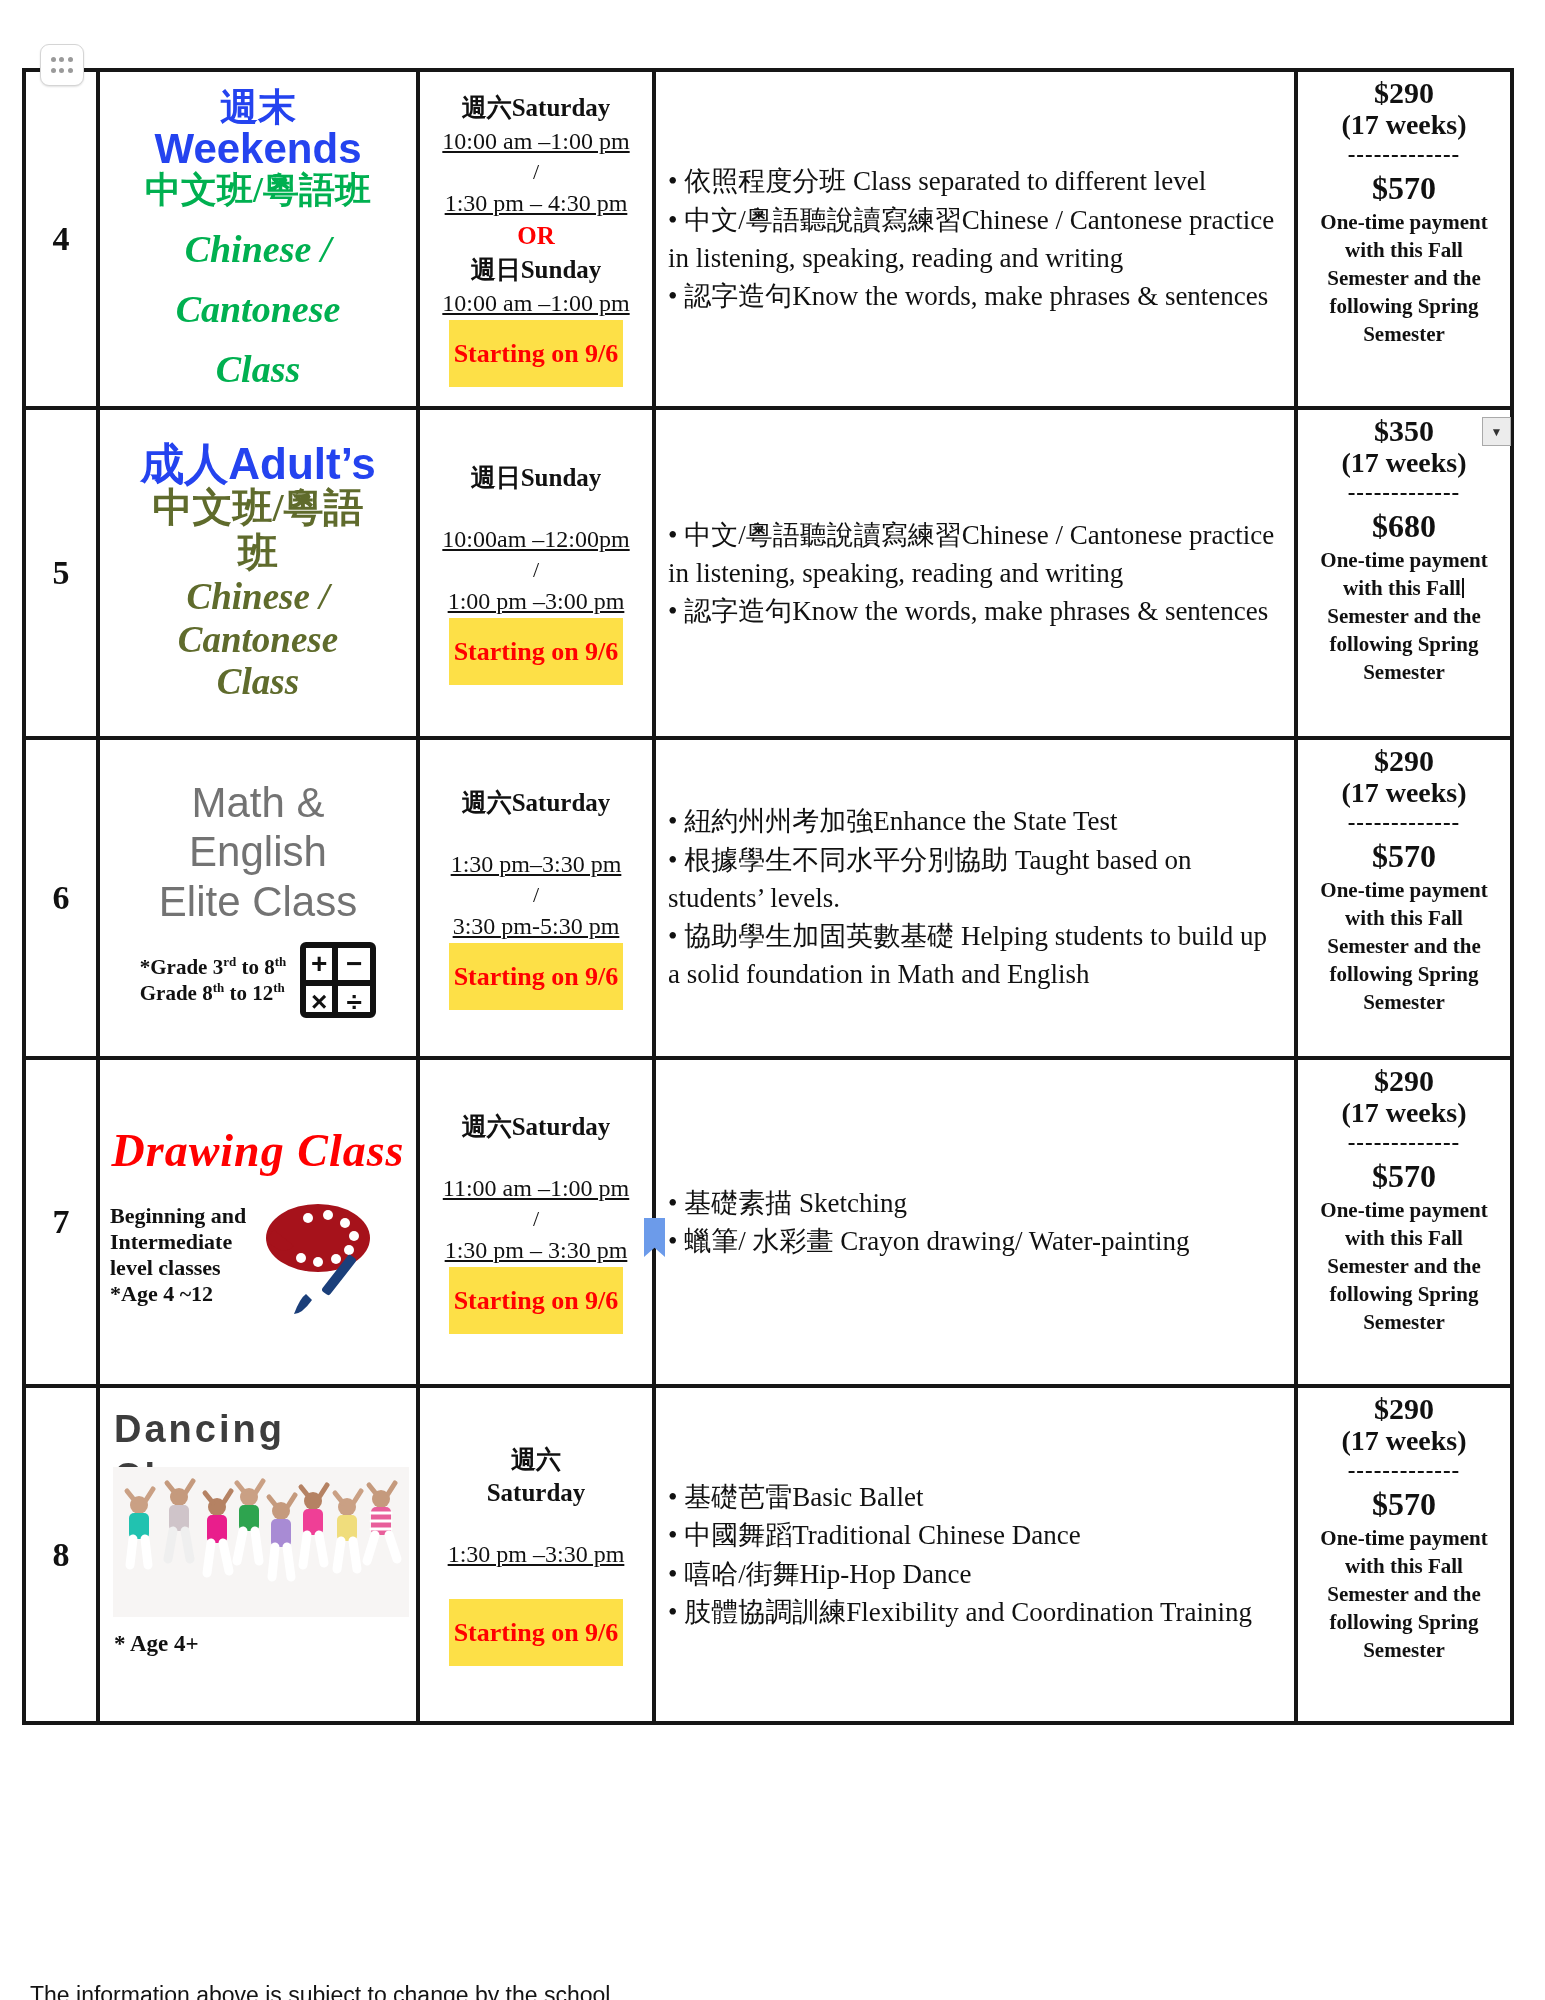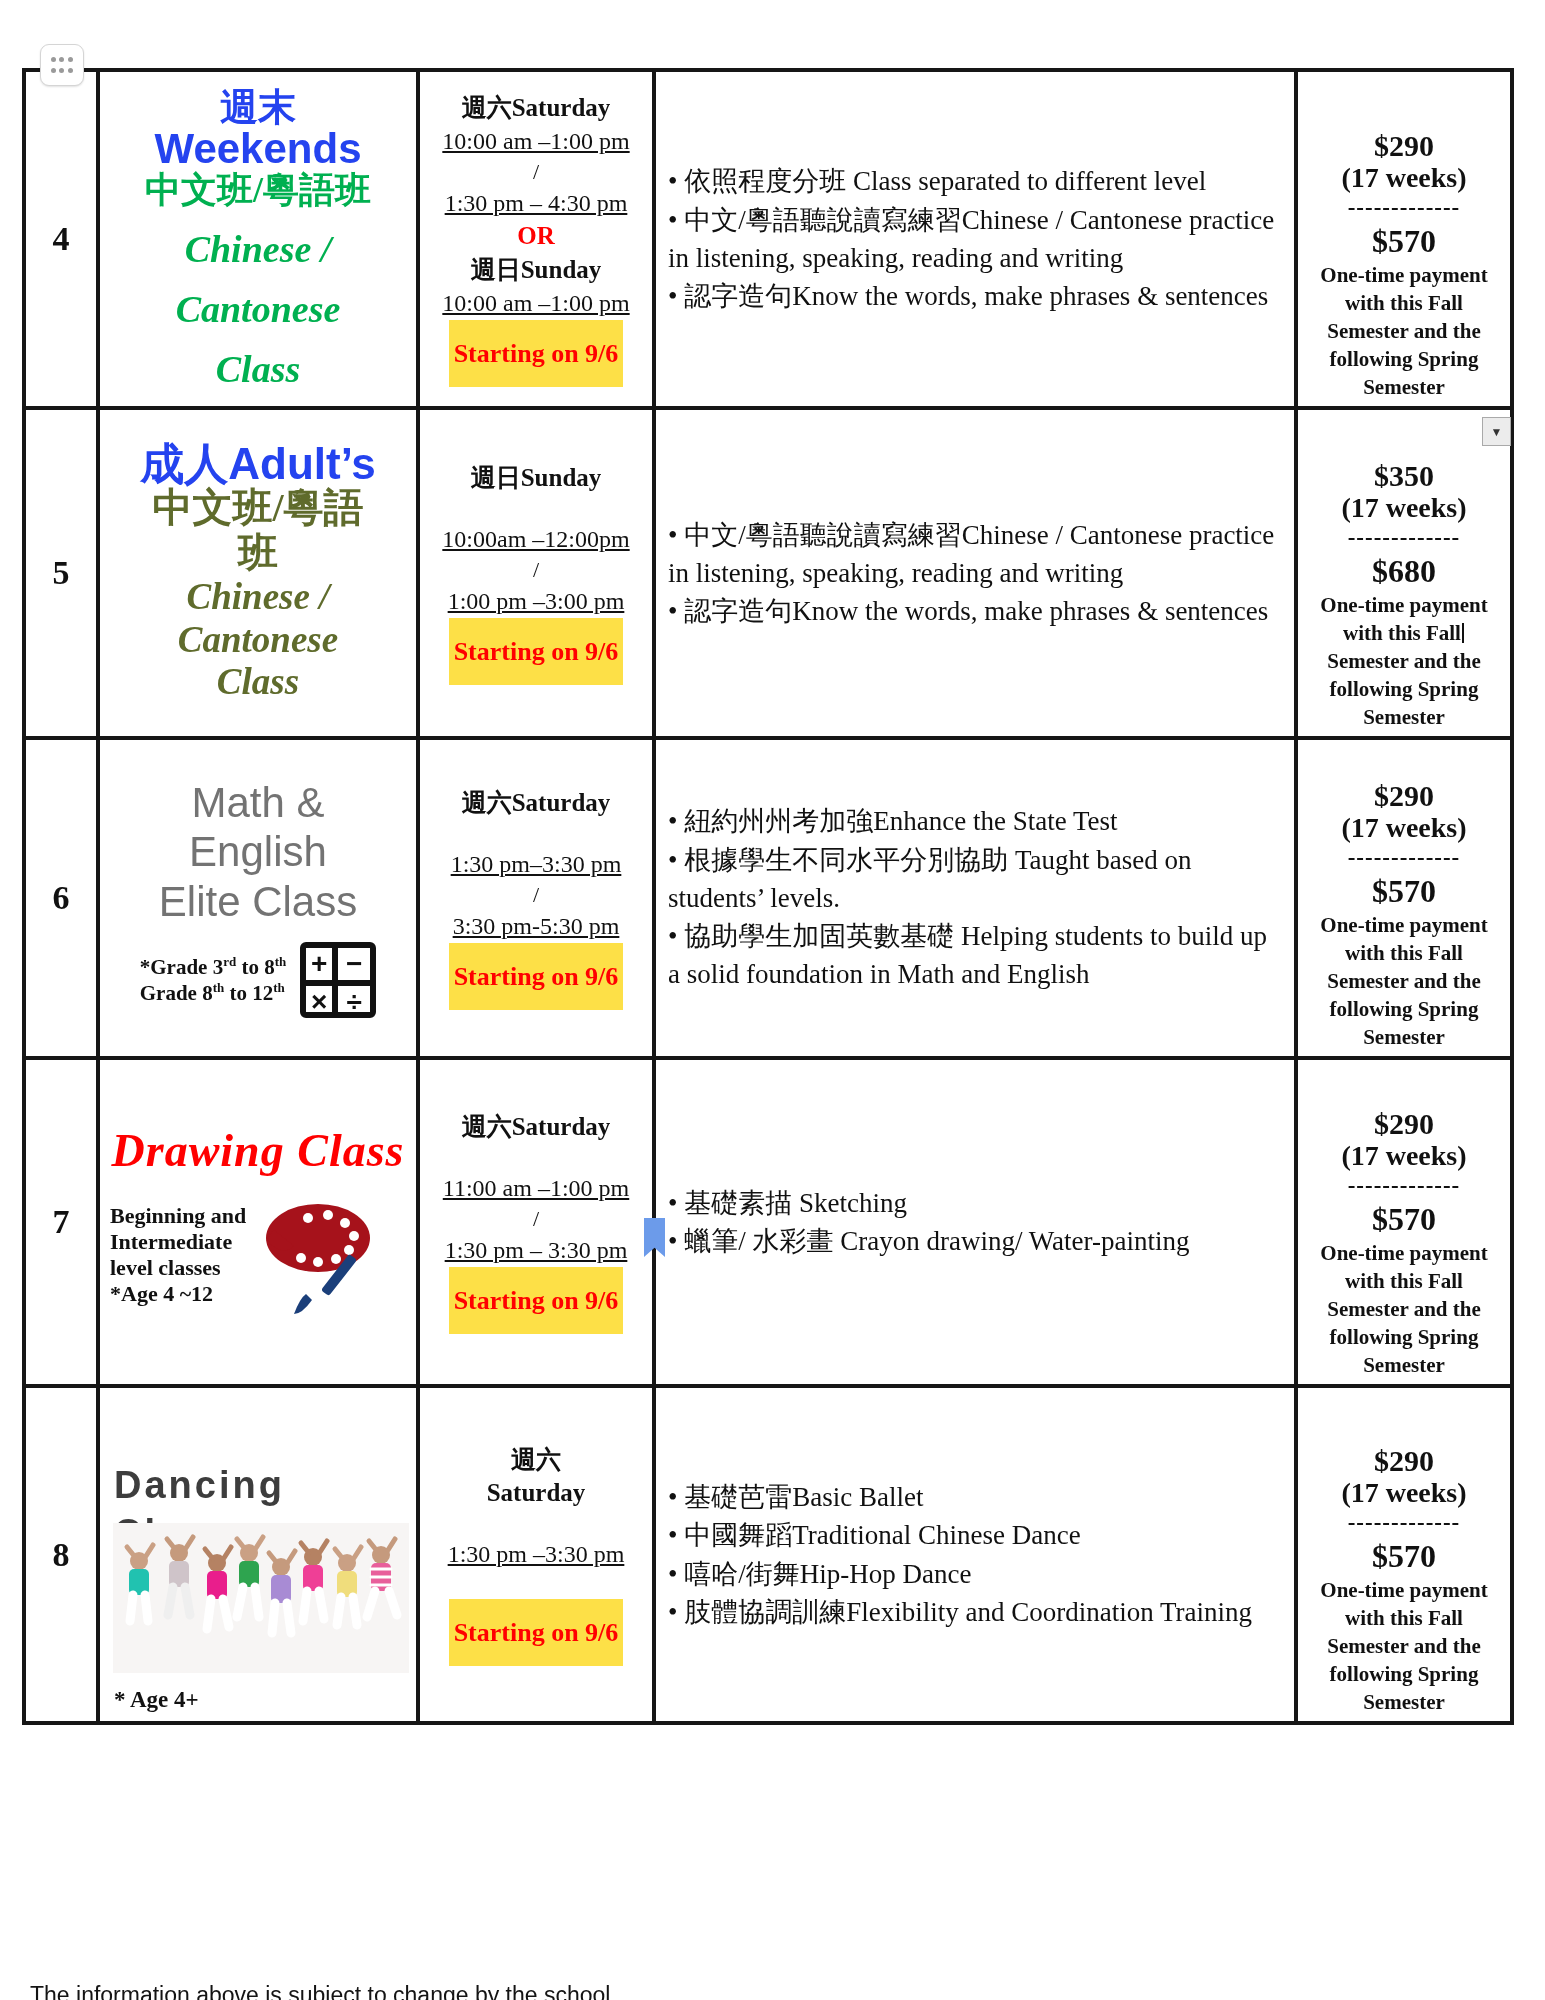--- a/index.html
+++ b/index.html
@@ -31,21 +31,21 @@
   .sline.or{color:#ff0000;font-weight:bold;font-size:25px;}
   .sline.start{color:#ff0000;font-weight:bold;background:#fde047;
                font-size:26px;padding:16px 5px;margin-top:1px;}
   .sline.gap{height:28px;}
 
   .content-cell{display:flex;flex-direction:column;justify-content:center;
                 padding:10px 16px 10px 12px;font-size:27px;line-height:1.42;}
   .bullet::before{content:"• ";}
 
   .price-cell{display:flex;flex-direction:column;align-items:center;
-              justify-content:flex-end;text-align:center;font-weight:bold;padding:4px;}
+              justify-content:flex-start;text-align:center;font-weight:bold;padding:4px;}
   .price-top{font-size:30px;line-height:1.1;}
   .price-weeks{font-size:28px;line-height:1.15;}
   .price-div{font-size:23px;letter-spacing:1px;line-height:1.2;}
   .price-bottom{font-size:32px;line-height:1.2;}
   .price-note{font-size:21px;line-height:1.33;margin-top:2px;}
 
   
   .r4-cn1{font-family:"Liberation Sans",sans-serif;font-weight:bold;font-size:38px;line-height:1.05;}
   .r4-en {font-family:"Liberation Sans",sans-serif;font-weight:bold;font-size:42px;line-height:1.0;}
   .r4-cn2{font-weight:bold;font-size:36px;line-height:1.15;}
@@ -69,21 +69,21 @@
   .micon span:nth-child(1){border-right:6px solid #111;border-bottom:6px solid #111;}
   .micon span:nth-child(2){border-bottom:6px solid #111;}
   .micon span:nth-child(3){border-right:6px solid #111;}
   
   .r7-t{color:#ff0000;font-weight:bold;font-style:italic;font-size:46px;
         letter-spacing:1px;line-height:1.0;margin-top:4px;}
   .r7-row{display:flex;align-items:center;margin-top:16px;width:100%;}
   .r7-sub{font-weight:bold;font-size:22px;line-height:1.18;text-align:left;}
   
   .r8-cell{display:flex;flex-direction:column;align-items:flex-start;
-           justify-content:flex-end;padding:18px 8px 8px 14px;text-align:left;}
+           justify-content:flex-start;padding:18px 8px 8px 14px;text-align:left;}
   .r8-t{font-family:"Liberation Sans",sans-serif;font-weight:bold;font-size:38px;
         color:#3d3d3d;letter-spacing:3px;line-height:1.25;}
   .r8-age{font-weight:bold;font-size:23px;margin-top:14px;}
   .kids{align-self:center;margin-top:-34px;}
 
   
   .drag-handle{position:absolute;left:40px;top:44px;width:44px;height:42px;
                background:#fff;border:1px solid #d5d5d5;border-radius:9px;
                box-shadow:0 1px 2px rgba(0,0,0,.12);display:grid;
                grid-template-columns:repeat(3,1fr);align-content:center;

